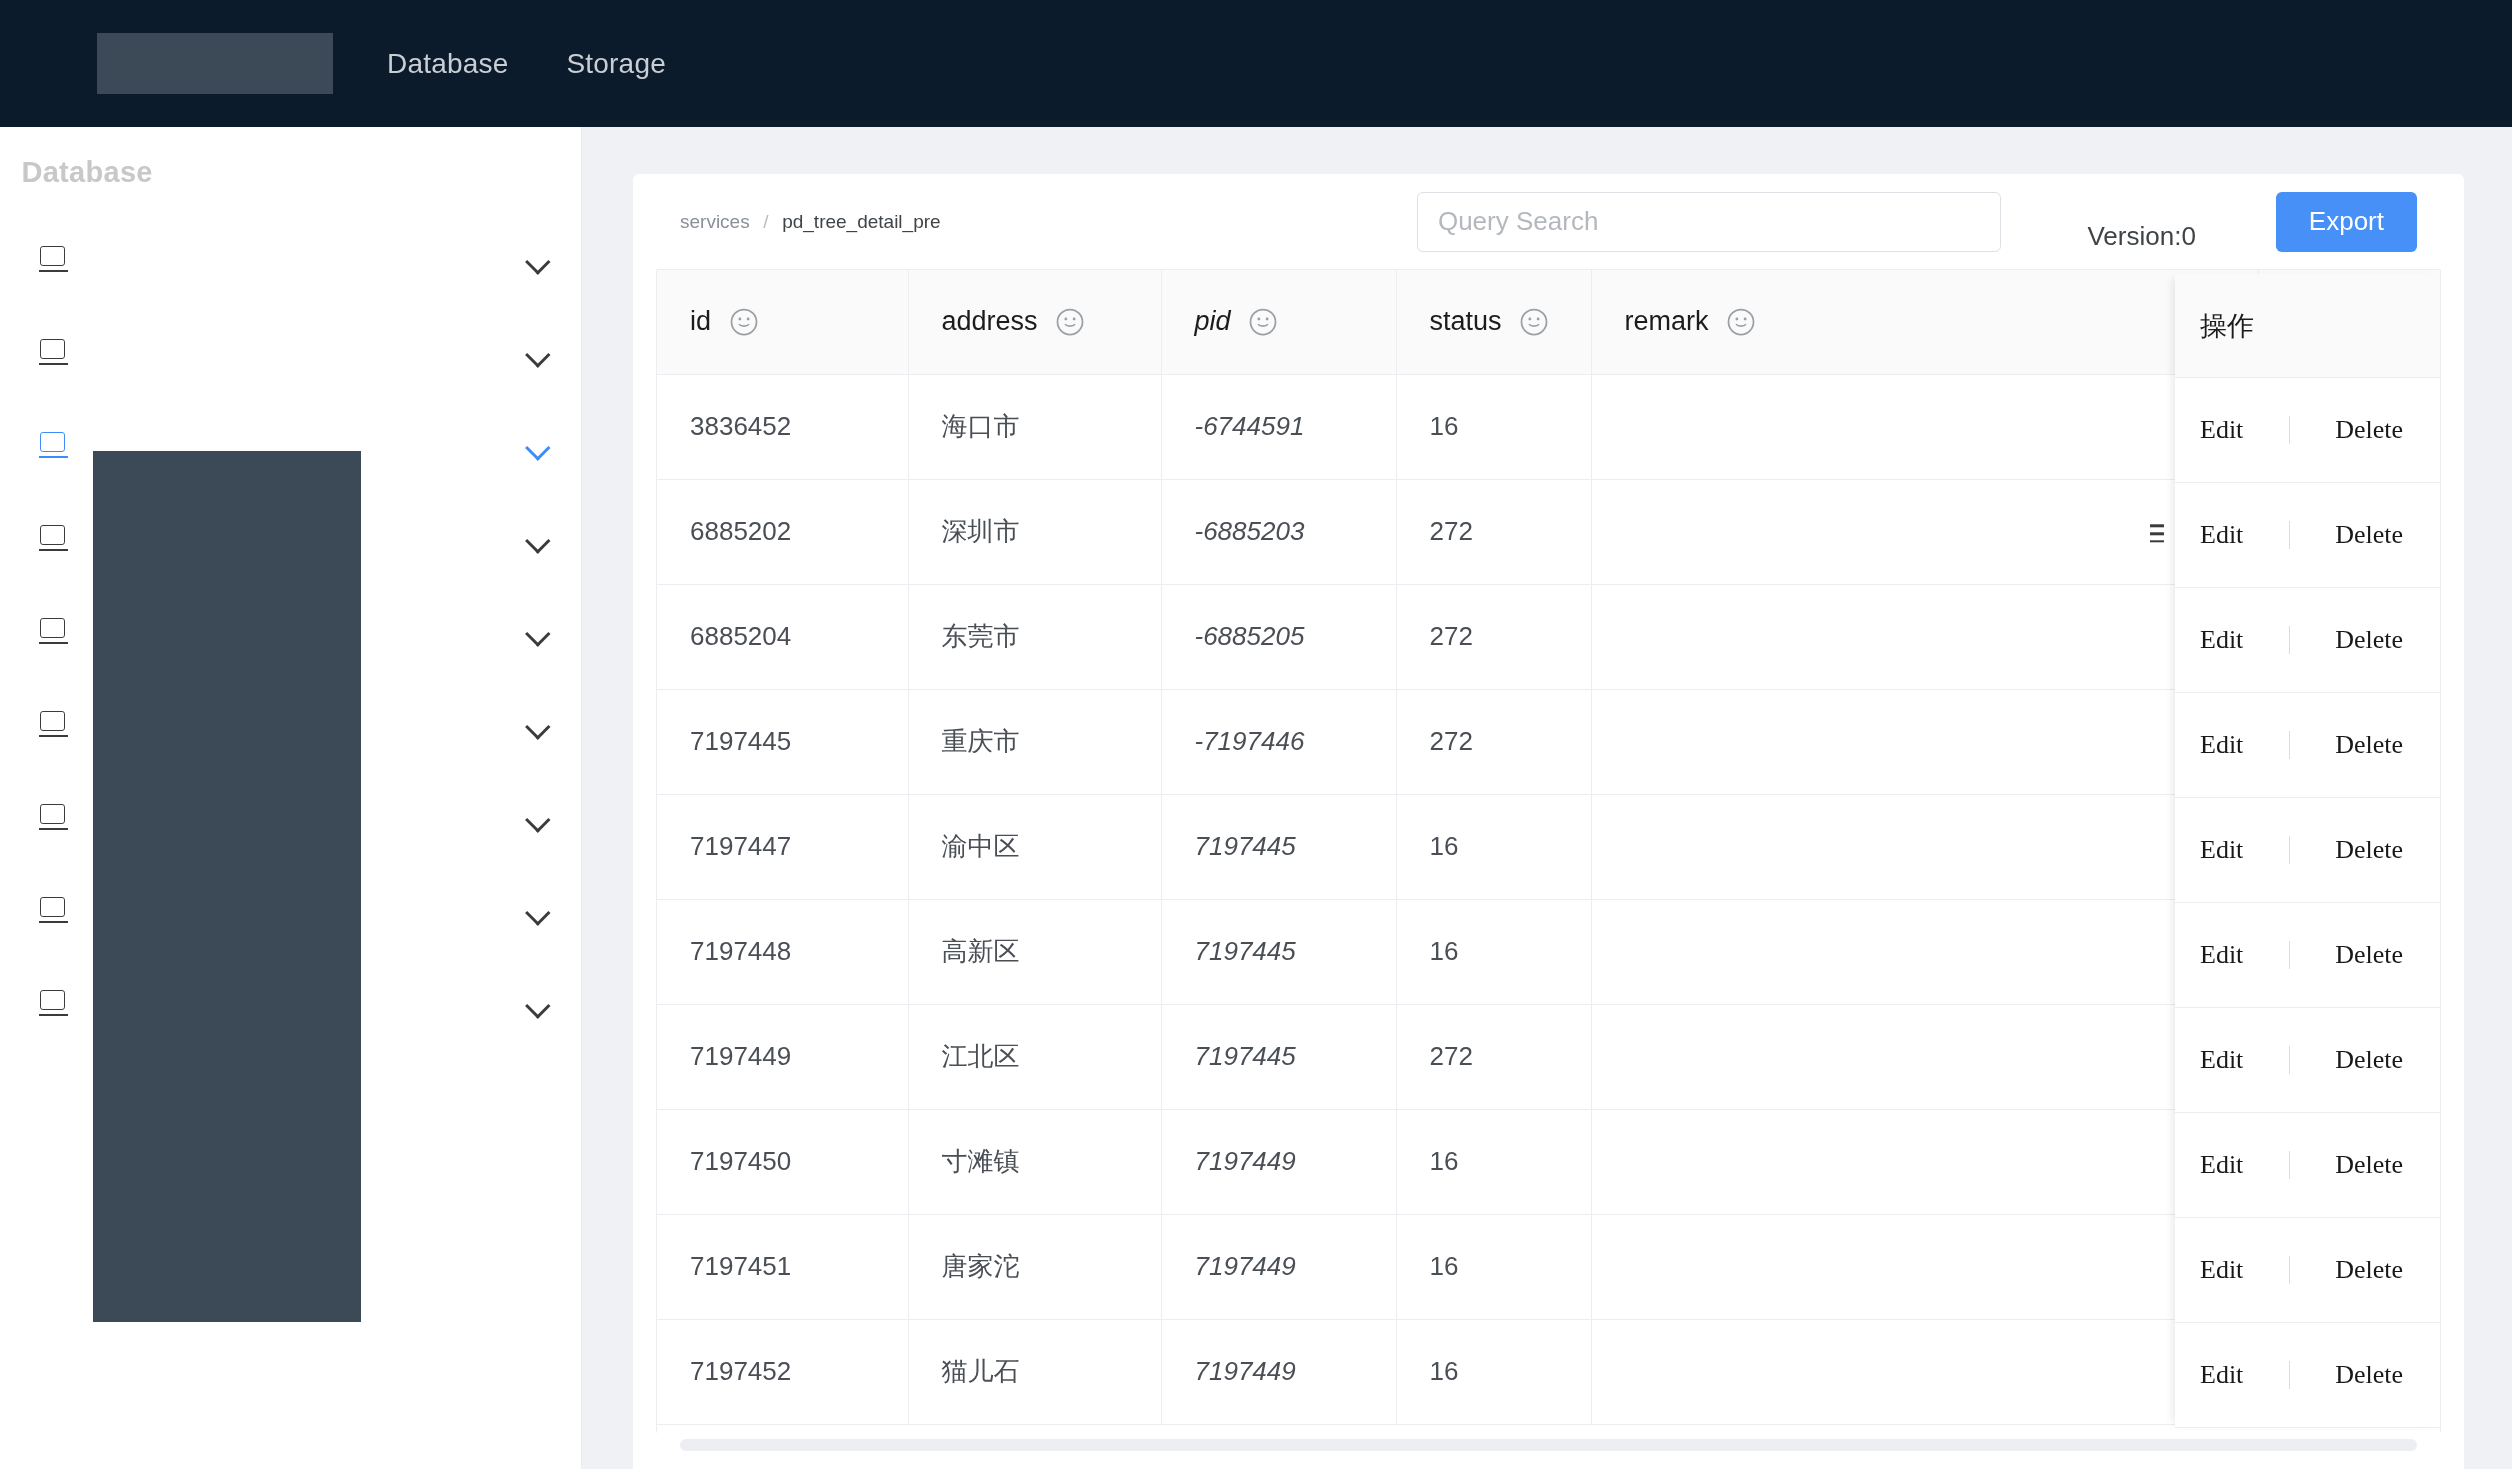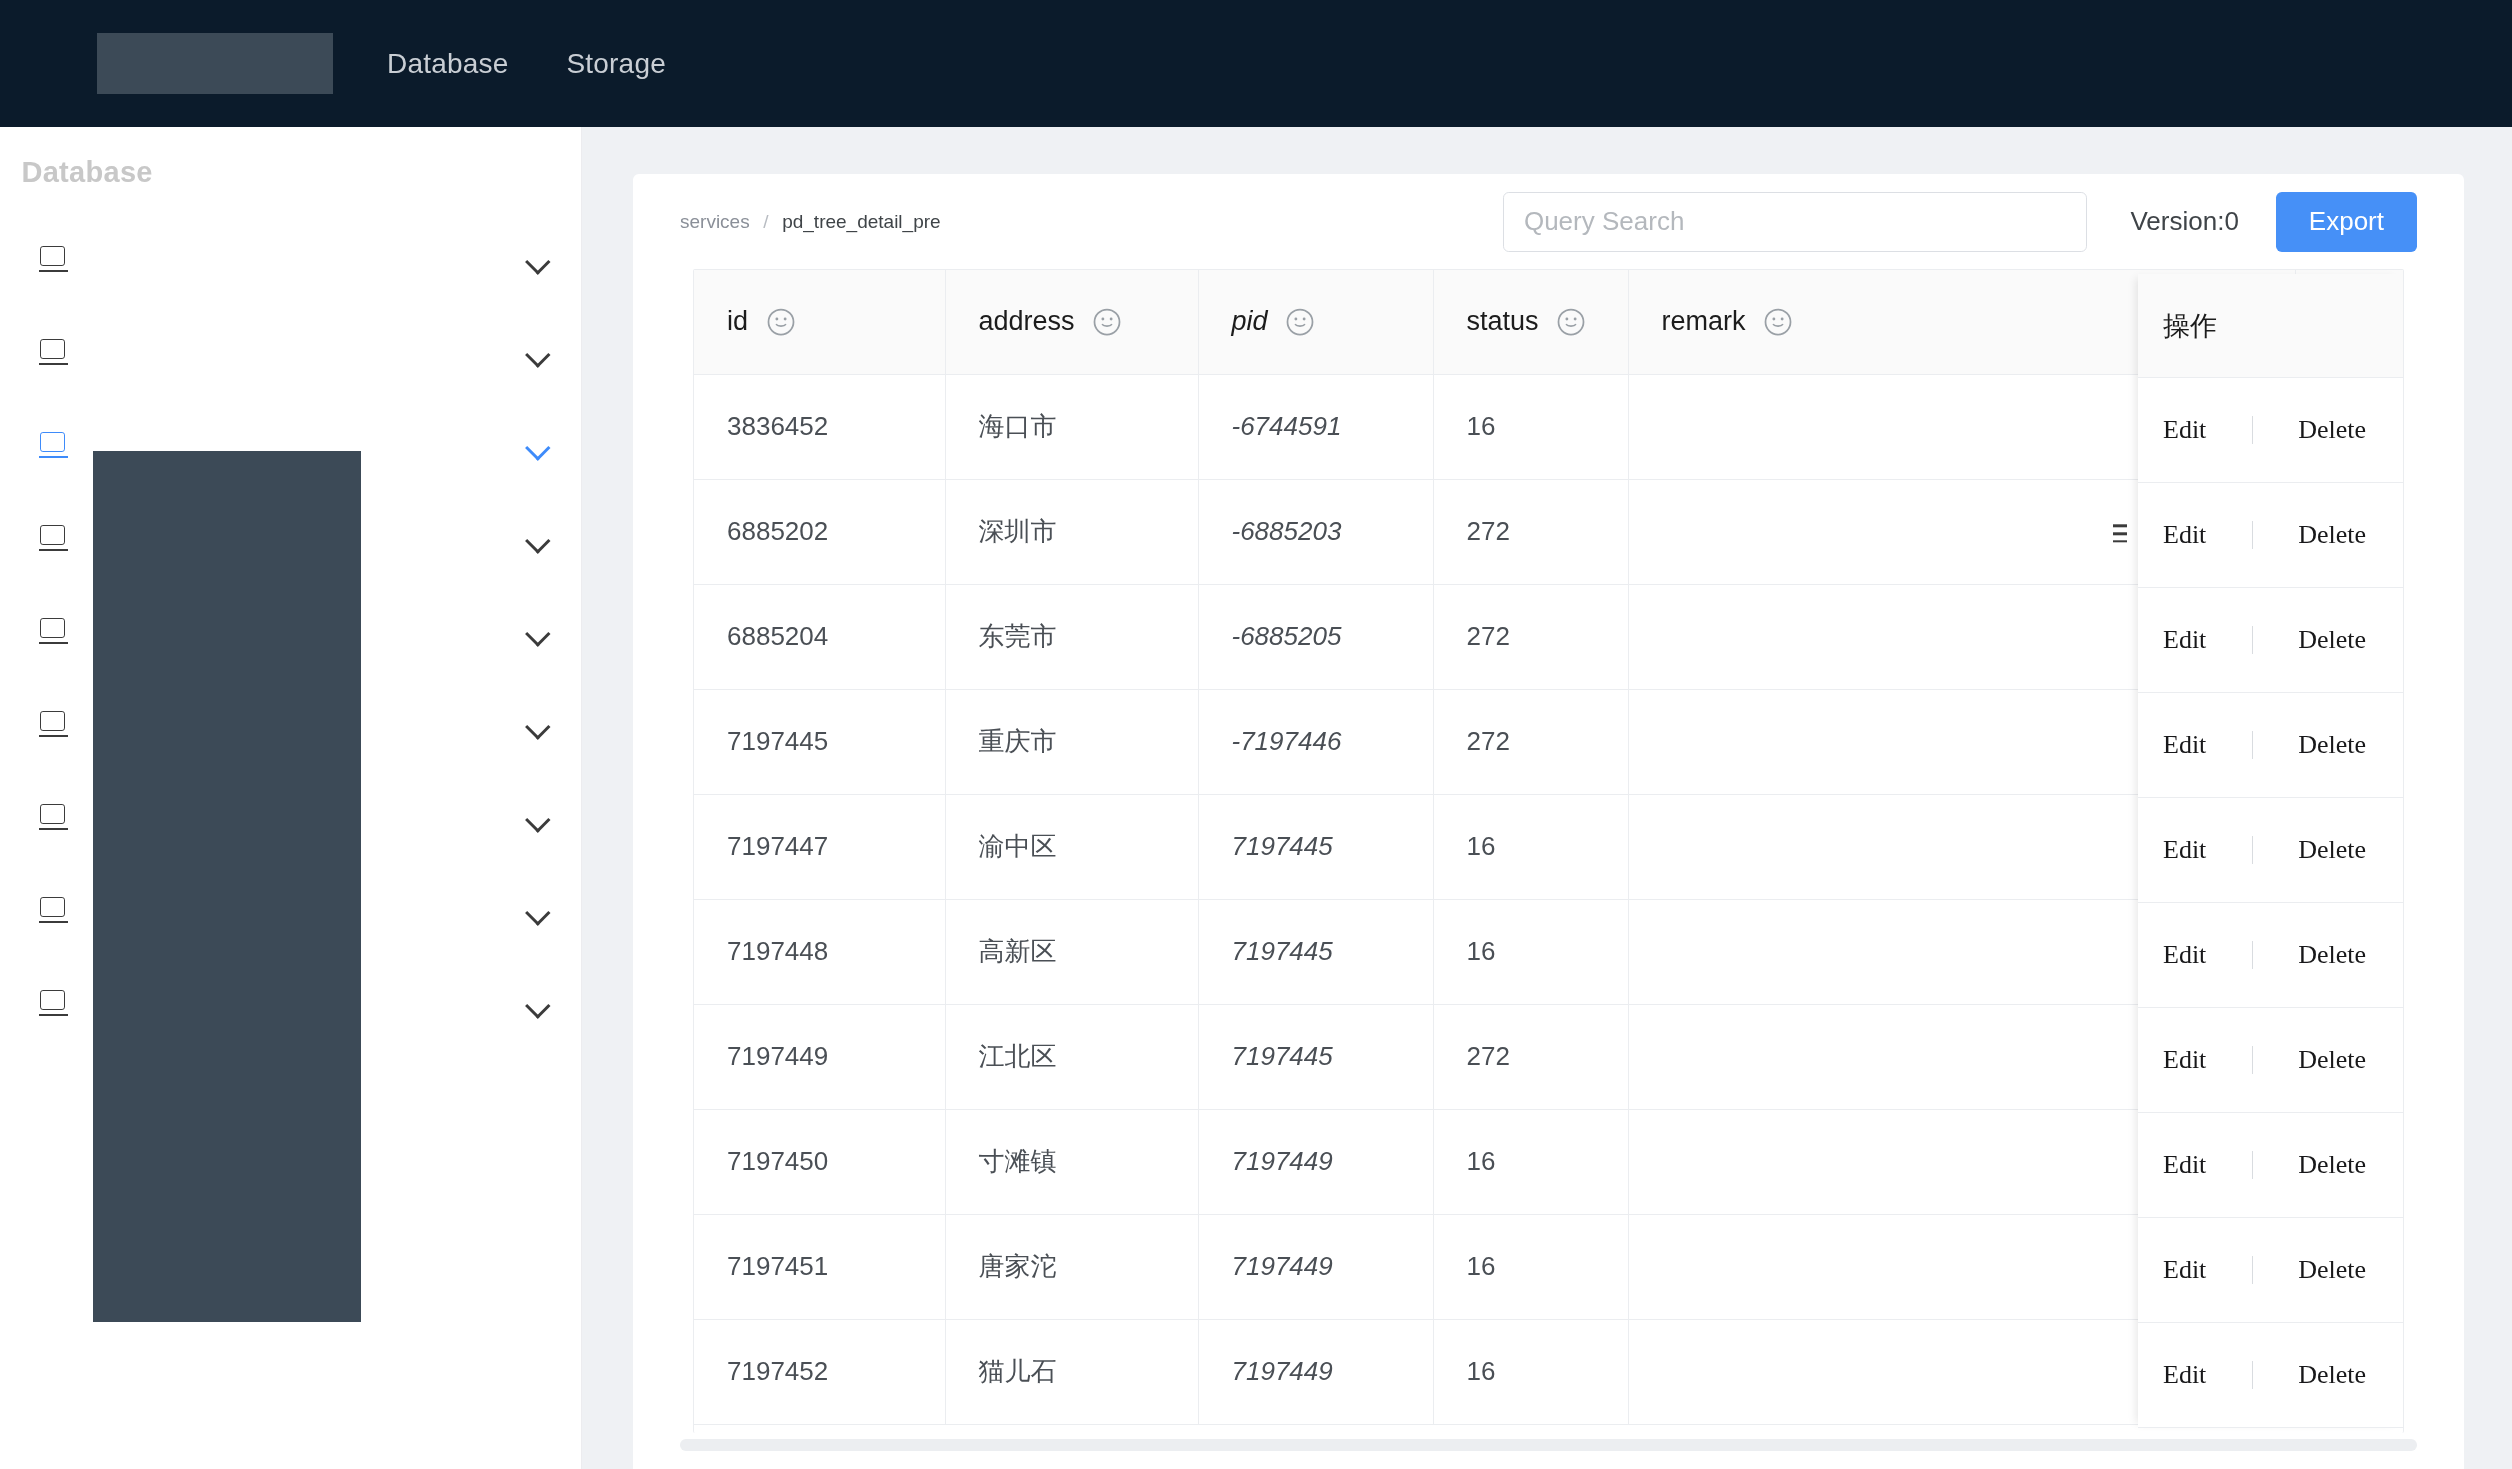--- a/index.html
+++ b/index.html
@@ -153,21 +153,22 @@
     align-items: flex-end;
     white-space: nowrap;
   }
   .bc-root { color: #8a8f98; cursor: pointer; }
   .bc-sep { color: #b8bcc2; margin: 0 13.6px; }
   .bc-current { color: #3f4448; }
 
   .head-right {
     margin-left: auto;
     display: flex;
-    align-items: center;
+    align-items: flex-end;
+    gap: 43px;
   }
   .search-box {
     width: 584px;
     height: 60px;
     border: 1px solid #dcdfe4;
     border-radius: 5.8px;
     font-size: 26px;
     color: #333;
     padding: 0 19.5px;
     outline: none;
@@ -189,21 +190,21 @@
     border: none;
     border-radius: 5.8px;
     height: 60px;
     padding: 0 33px;
     cursor: pointer;
     font-family: Liberation Sans, sans-serif;
   }
 
   
   .table-wrap {
-    margin: 0 60px;
+    margin: 0 23px;
     position: relative;
     border: 1px solid #ebedf0;
     border-bottom: none;
     border-radius: 1.9px;
     height: 1164px;
     overflow: hidden;
   }
   table {
     border-collapse: collapse;
     width: 1738px;

